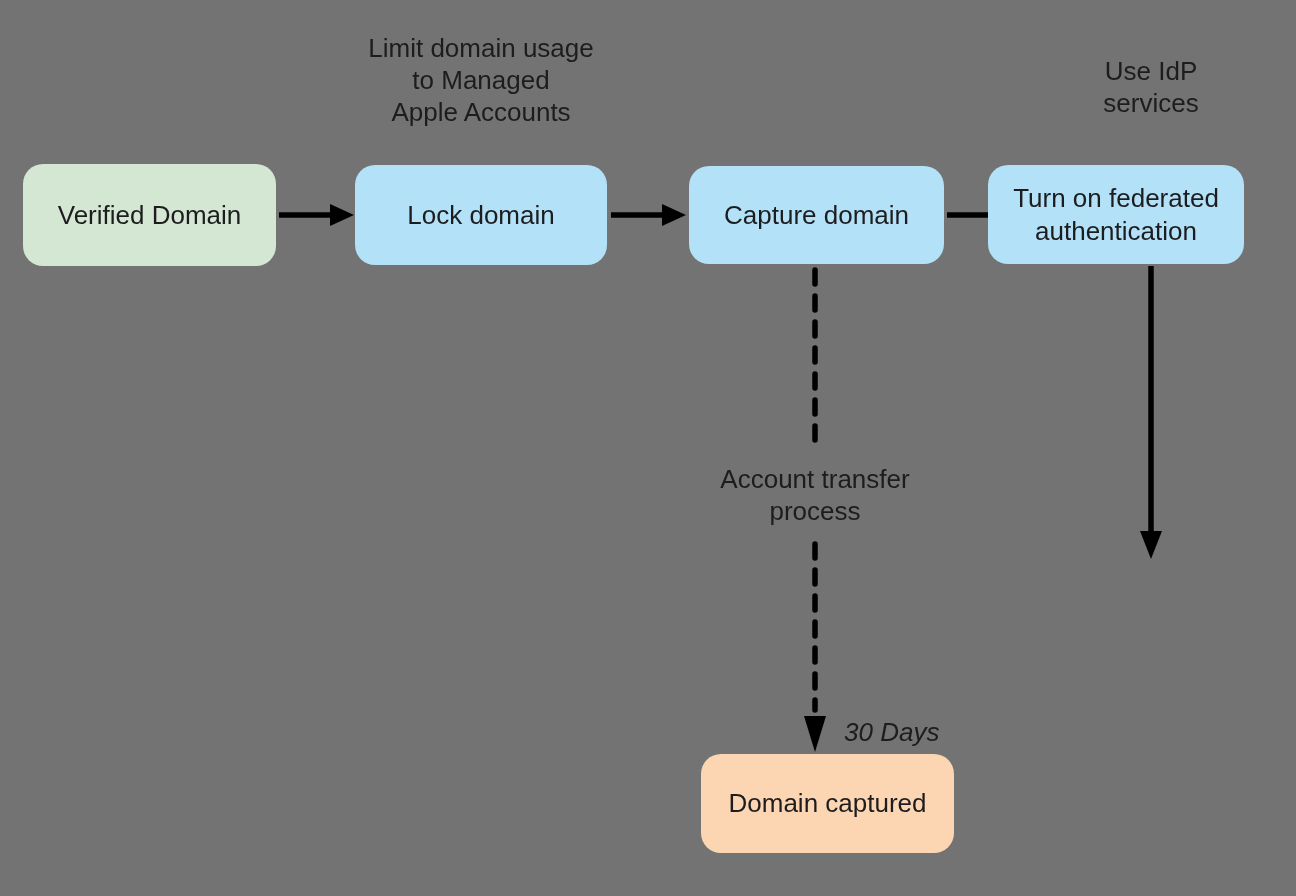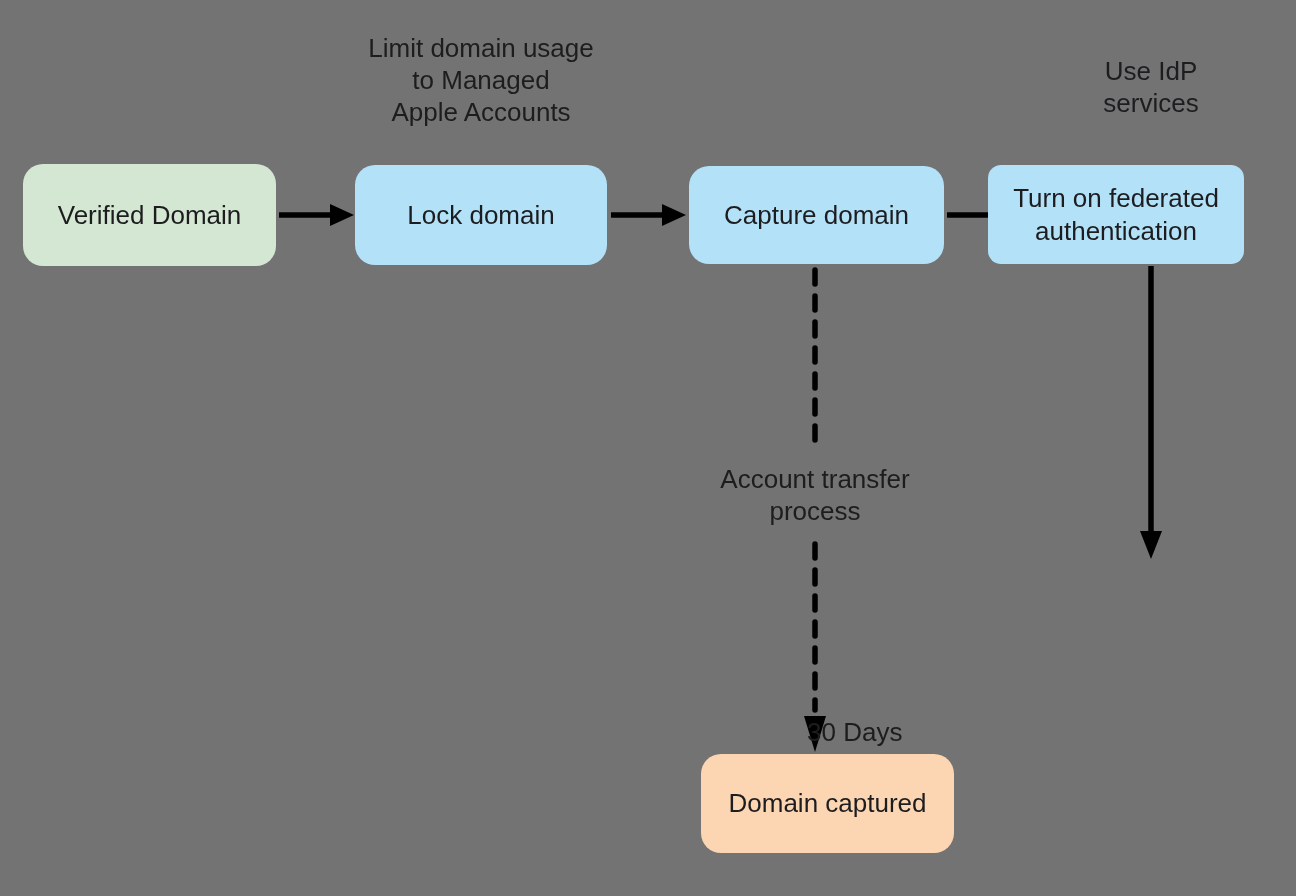--- a/index.html
+++ b/index.html
@@ -47,36 +47,36 @@
     line-height: 33px;
     color: #1d1d1f;
   }
   .node .node-label {
     display: block;
     max-width: 232px;
   }
   .node-verified   { left: 23px;   top: 164px; width: 253px; height: 102px; }
   .node-lock       { left: 355px;  top: 165px; width: 252px; height: 100px; }
   .node-capture    { left: 689px;  top: 166px; width: 255px; height: 98px;  }
-  .node-federated  { left: 988px; top: 165px; width: 256px; height: 99px; border-radius: 13px;  }
+  .node-federated  { left: 988px; top: 165px; width: 256px; height: 99px;  }
   .node-directory  { left: 1025px; top: 561px; width: 251px; height: 99px;  }
   .node-captured   { left: 701px;  top: 754px; width: 253px; height: 99px;  }
   .annotation {
     position: absolute;
     font-size: 26px;
     line-height: 32px;
     text-align: center;
     white-space: pre-line;
     color: #1d1d1f;
   }
   .annotation-limit    { left: 321px; top: 32px;  width: 320px; }
   .annotation-existing { left: 656px; top: 55px;  width: 320px; }
   .annotation-idp      { left: 991px; top: 55px;  width: 320px; }
   .annotation-transfer { left: 655px; top: 463px; width: 320px; }
-  .annotation-days     { left: 807px; top: 716px; text-align: right; white-space: nowrap; }
+  .annotation-days     { left: 844px; top: 716px; text-align: right; white-space: nowrap; font-style: italic; }
 </style>
 </head>
 <body>
 
 <div class="canvas">
 
   <svg class="arrows-layer" viewBox="0 0 1296 896" xmlns="http://www.w3.org/2000/svg">
     <g>
       <line x1="279" y1="215" x2="332" y2="215"></line>
       <polygon points="330,204 330,226 354,215"></polygon>

